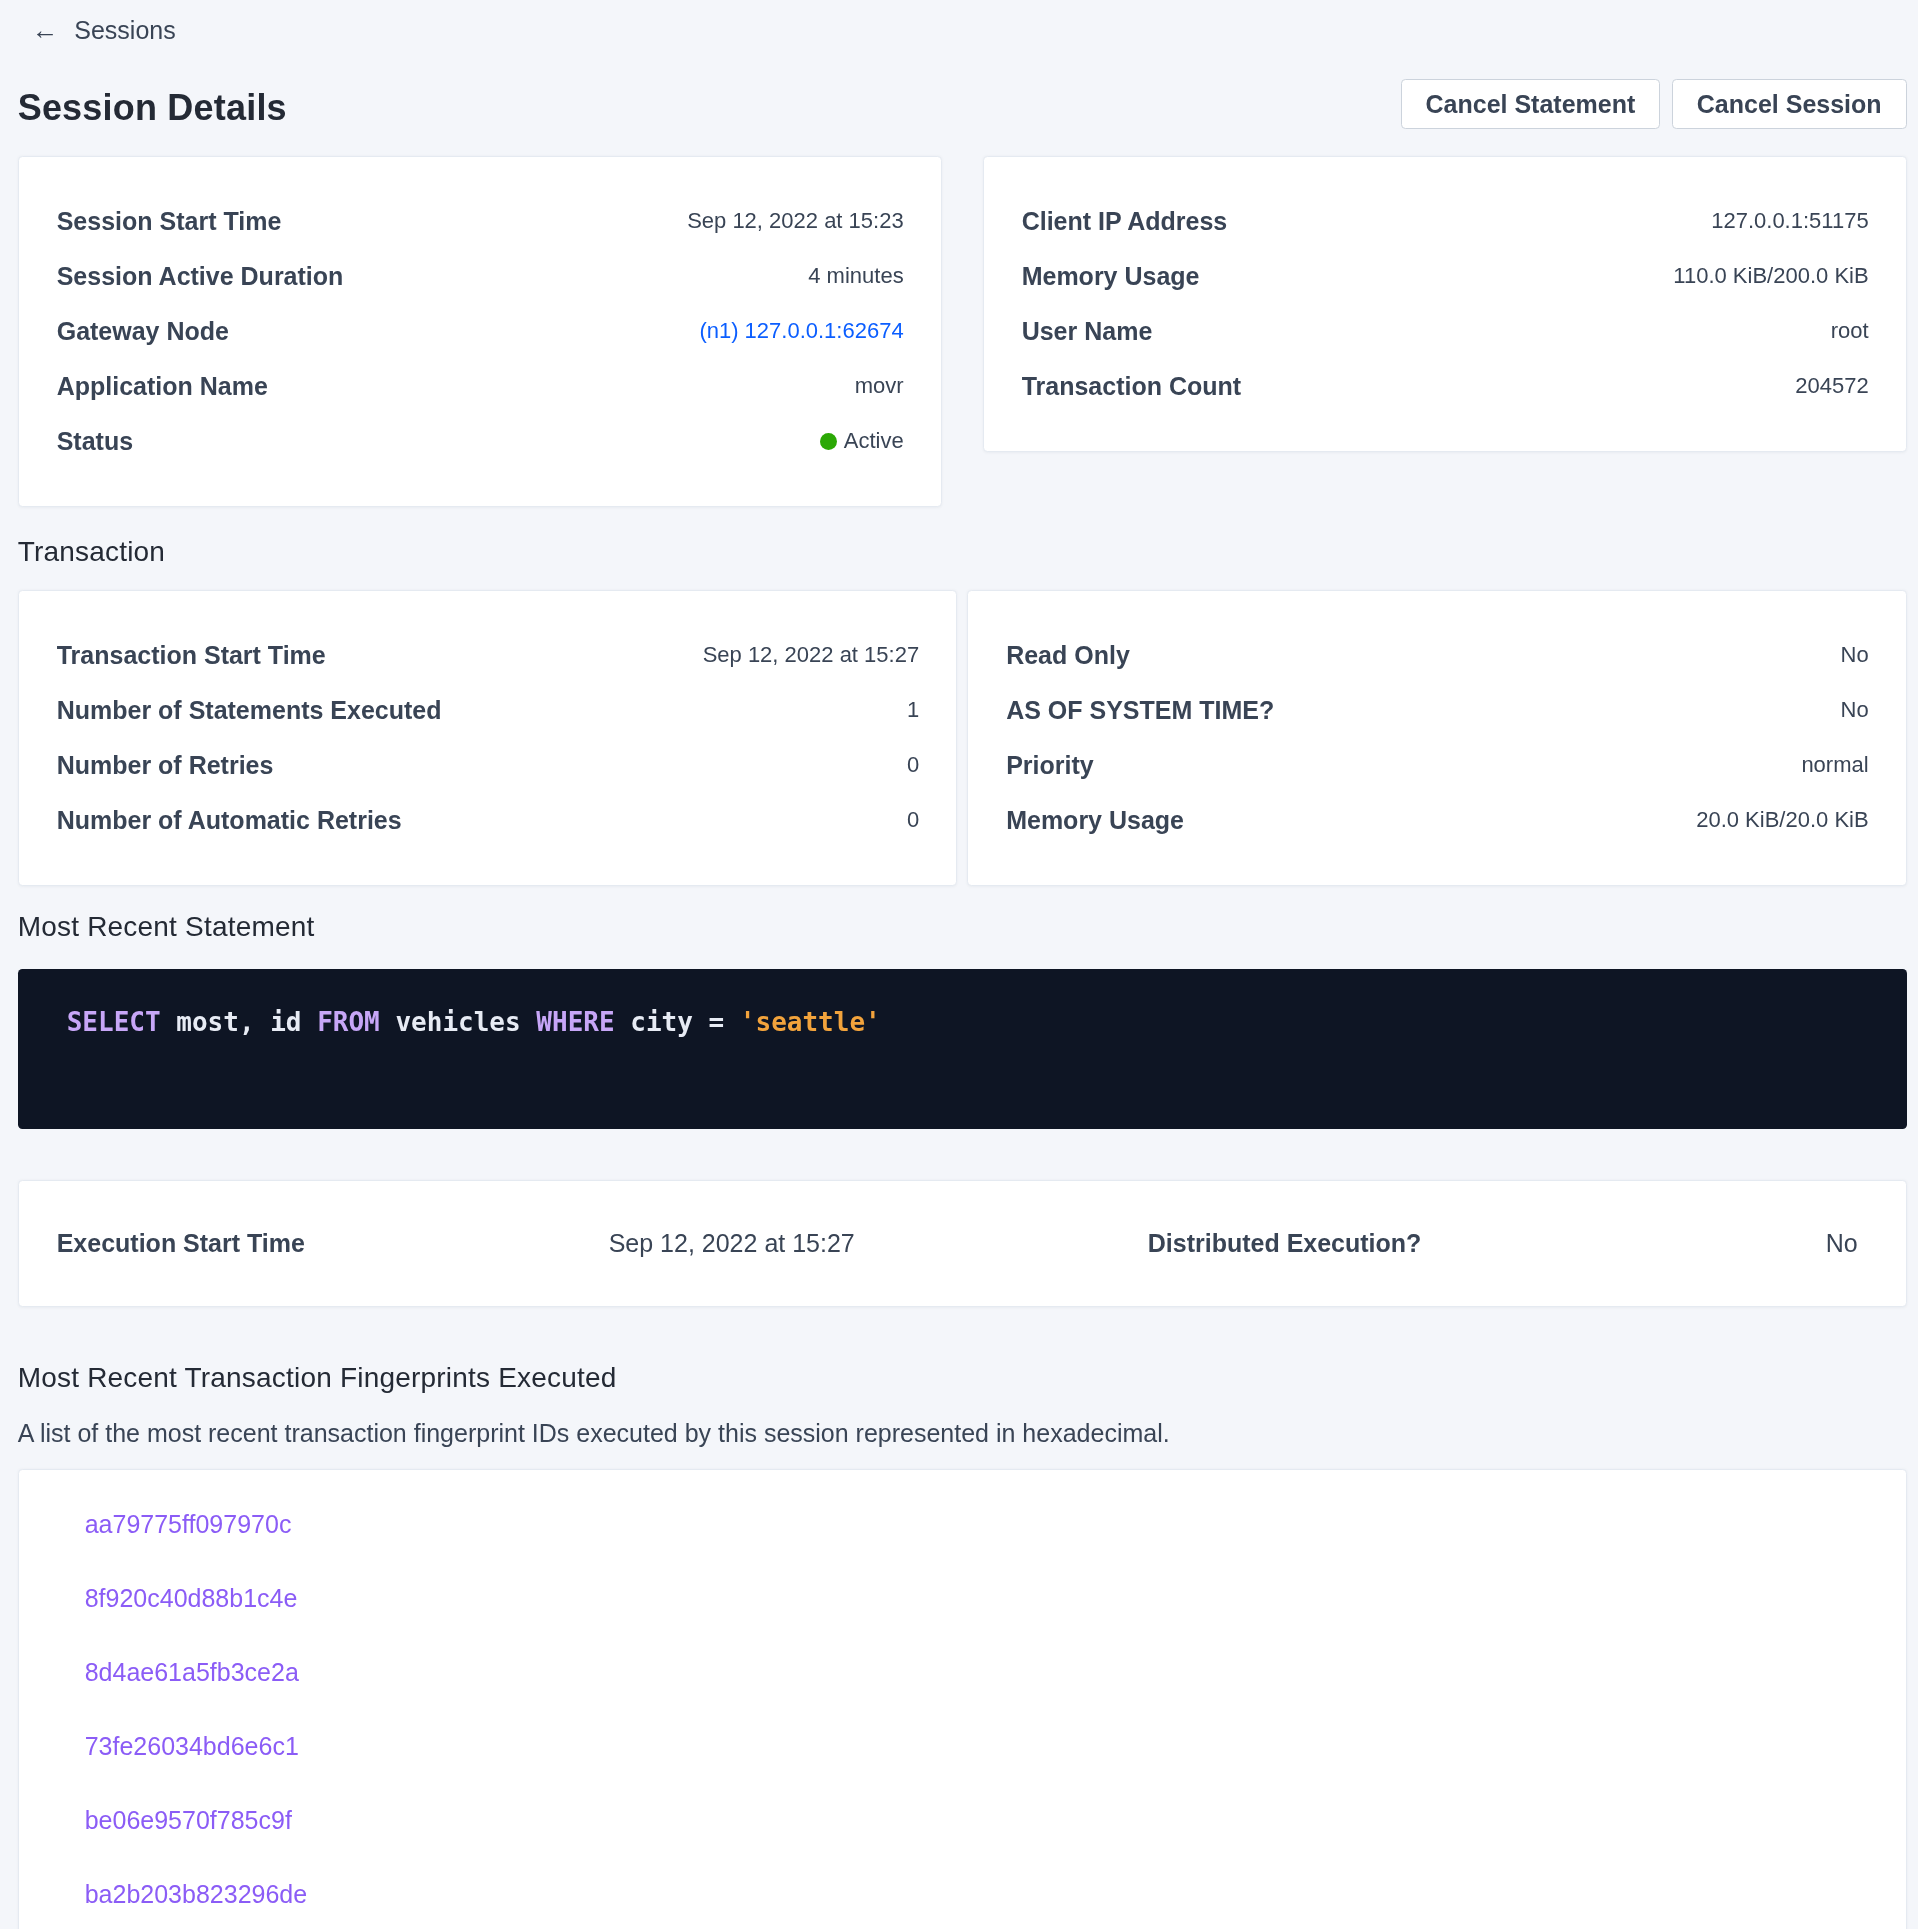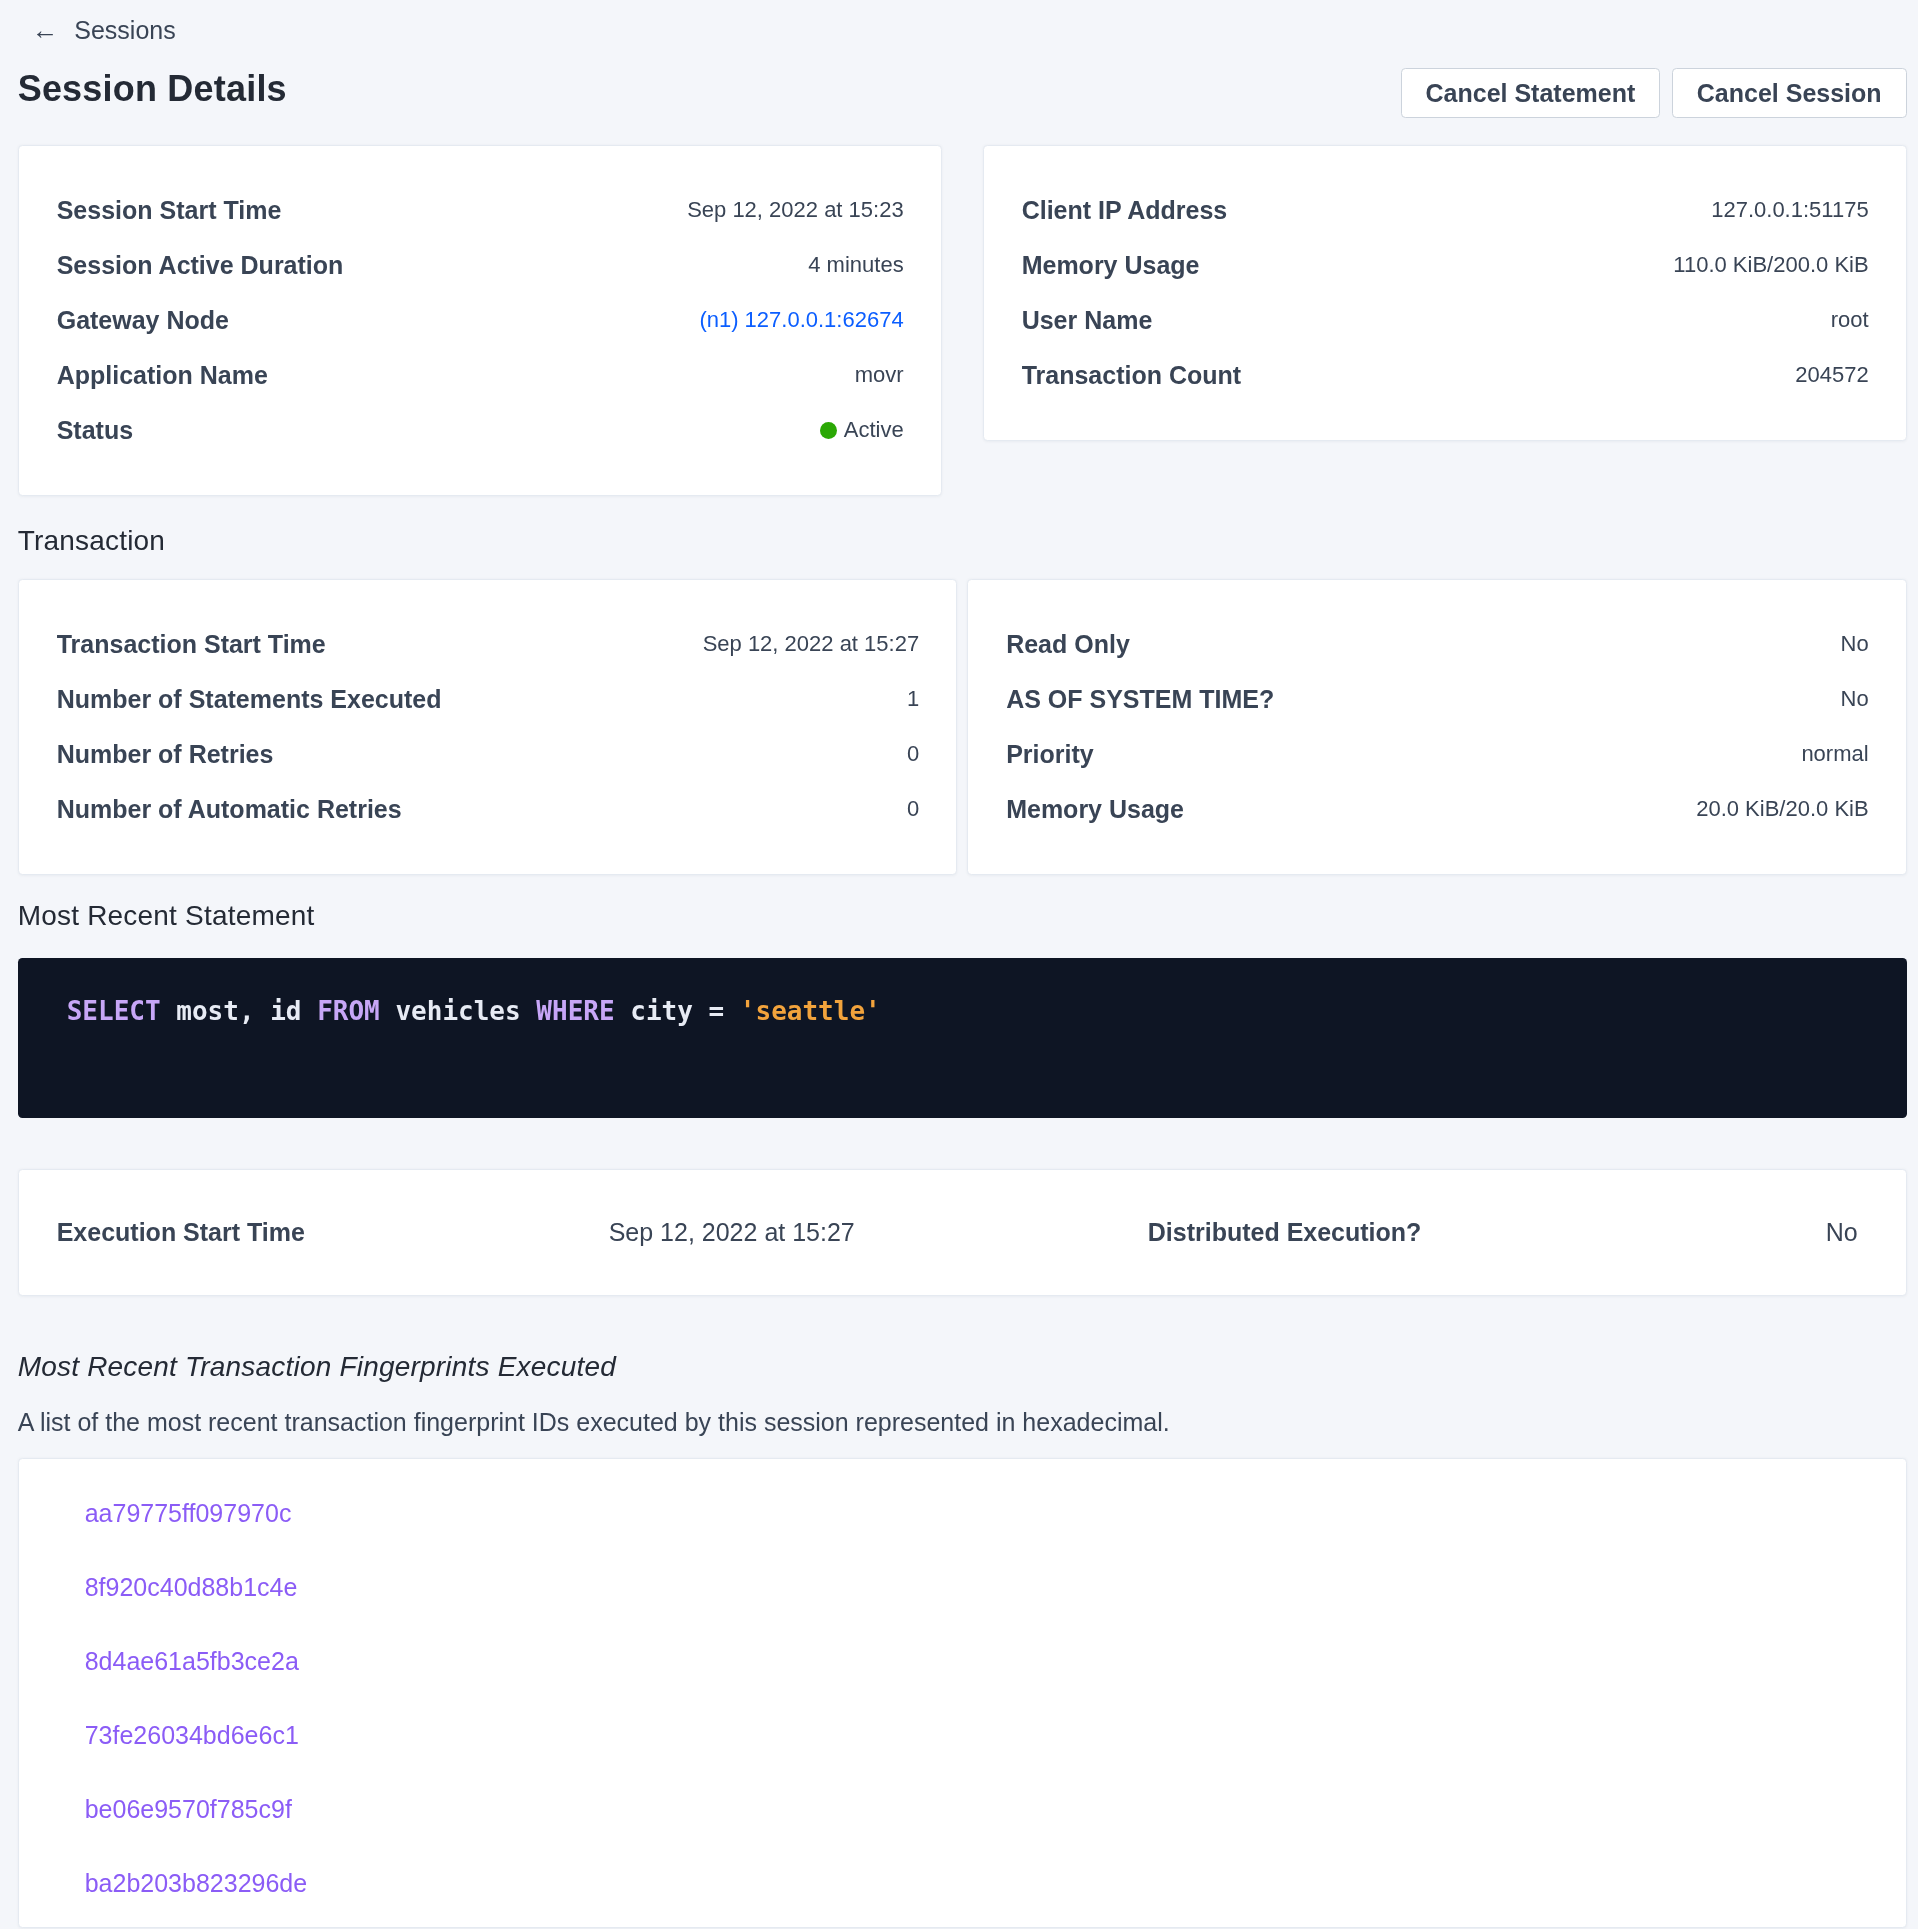--- a/index.html
+++ b/index.html
@@ -13,22 +13,22 @@
   .page { width: 1919px; height: 1929px; padding: 0 12.4px 0 17.7px; }
 
   
   .back-link {
     display: inline-flex; align-items: center; gap: 16px;
     margin-top: 16px; margin-left: 14px;
     font-size: 25px; color: #394455; text-decoration: none; cursor: pointer;
   }
   .back-arrow { font-size: 26.6px; line-height: 1; color: #394455; }
   .title-row {
-    display: flex; align-items: flex-start; justify-content: space-between;
-    margin-top: 23px;
+    display: flex; align-items: flex-end; justify-content: space-between;
+    margin-top: 34px;
   }
   h1.page-title { font-size: 36px; font-weight: 700; color: #242a35; letter-spacing: 0.2px; }
   .header-buttons { display: flex; gap: 11.5px; }
   .btn {
     height: 50px; padding: 0 24px;
     background: #ffffff; border: 0.9px solid #ccd3dc; border-radius: 4.4px;
     font-family: "Liberation Sans", sans-serif;
     font-size: 25px; font-weight: 700; color: #394455;
     cursor: pointer;
   }
@@ -49,21 +49,21 @@
     width: 17px; height: 17px; border-radius: 50%;
     background: #2ba805; display: inline-block;
   }
 
   
   h2.section-heading {
     margin-top: 29px; margin-bottom: 22px;
     font-size: 28px; font-weight: 500; color: #242a35; letter-spacing: 0.2px;
   }
   h2.stmt-heading { margin-top: 25px; margin-bottom: 26px; }
-  h2.fp-heading { margin-top: 55px; margin-bottom: 0; font-style: italic; }
+  h2.fp-heading { margin-top: 55px; margin-bottom: 0; }
   .fp-subtitle { margin-top: 25px; font-size: 25px; font-weight: 400; color: #394455; }
 
   
   .code-block {
     height: 160px; border-radius: 4.4px;
     background: #0e1524; padding: 37px 0 0 49px;
   }
   .code-line {
     font-family: "DejaVu Sans Mono", "Liberation Mono", monospace;
     font-size: 26px; font-weight: 700; line-height: 1.3;

